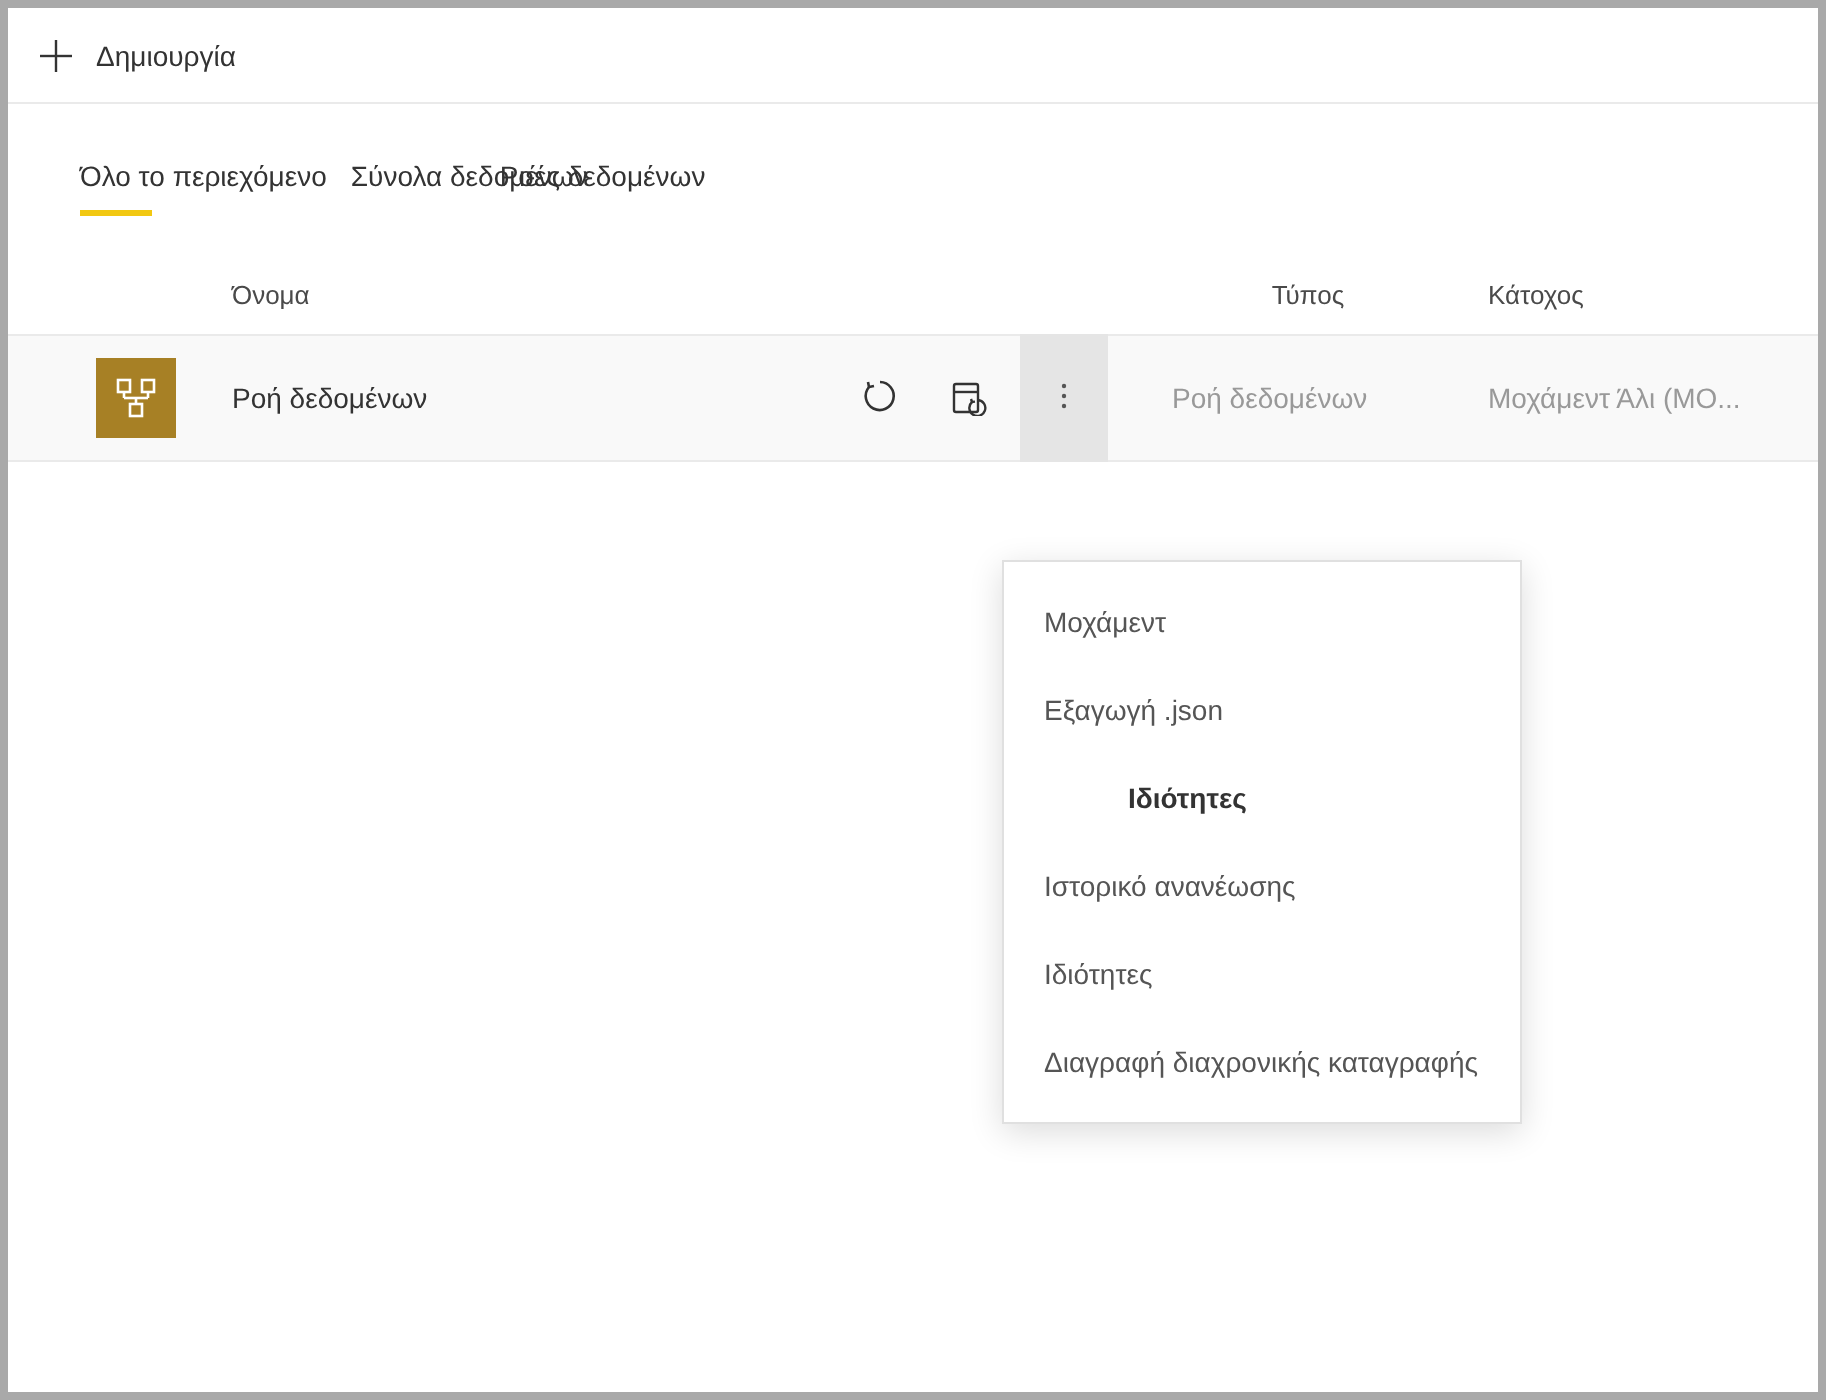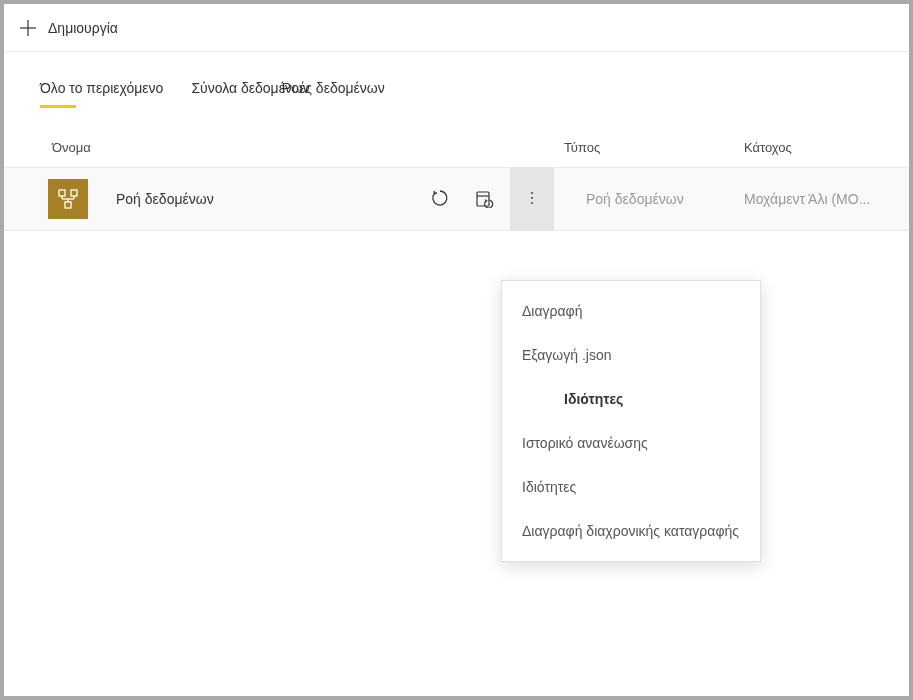--- a/index.html
+++ b/index.html
@@ -41,21 +41,21 @@
       width: 20px;
       height: 20px;
       display: flex;
       align-items: center;
       justify-content: center;
     }
     .tabs {
       display: flex;
       padding: 0 36px;
       margin-top: 28px;
-      gap: 28px;
+      gap: 12px;
       position: relative;
     }
     .tab {
       font-size: 14px;
       color: #333;
       padding-bottom: 12px;
       cursor: pointer;
       position: relative;
     }
     .tab.active::after {
@@ -68,24 +68,25 @@
       background: #f2c811;
     }
     .table-header {
       display: flex;
       padding: 32px 0 12px 0;
       font-size: 13px;
       color: #4a4a4a;
     }
     .col-name {
       flex: 0 0 560px;
-      padding-left: 48px;
+      padding-left: 112px;
     }
     .col-type {
       flex: 0 0 180px;
+      text-align: center;
     }
     .col-owner {
       flex: 1;
     }
     .table-row {
       display: flex;
       align-items: center;
       height: 64px;
       border-top: 1px solid #eaeaea;
       border-bottom: 1px solid #eaeaea;
@@ -240,21 +241,21 @@
             </svg>
           </span>
         </button>
       </div>
     </div>
     <div class="row-type">Ροή δεδομένων</div>
     <div class="row-owner">Μοχάμεντ Άλι (MO...</div>
   </div>
 
   <div class="context-menu">
-    <div class="menu-item">Διαγραφή</div>
+    <div class="menu-item">Μοχάμεντ</div>
     <div class="menu-item">Εξαγωγή .json</div>
     <div class="menu-item bold">Ιδιότητες</div>
     <div class="menu-item">Ιστορικό ανανέωσης</div>
     <div class="menu-item">Ιδιότητες</div>
     <div class="menu-item">Διαγραφή διαχρονικής καταγραφής</div>
   </div>
 
 </div>
 
 </body></html>

